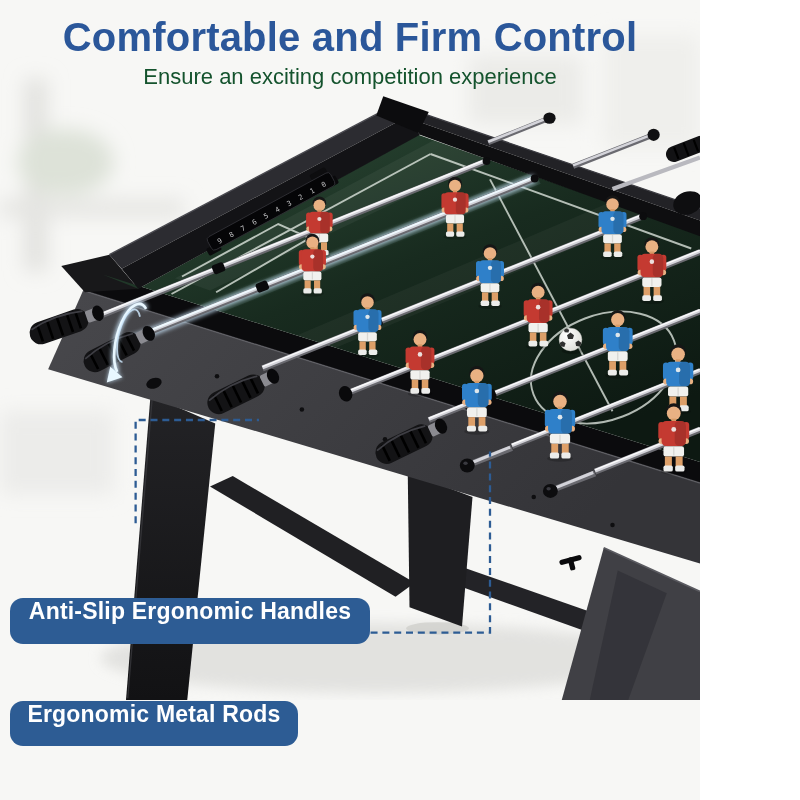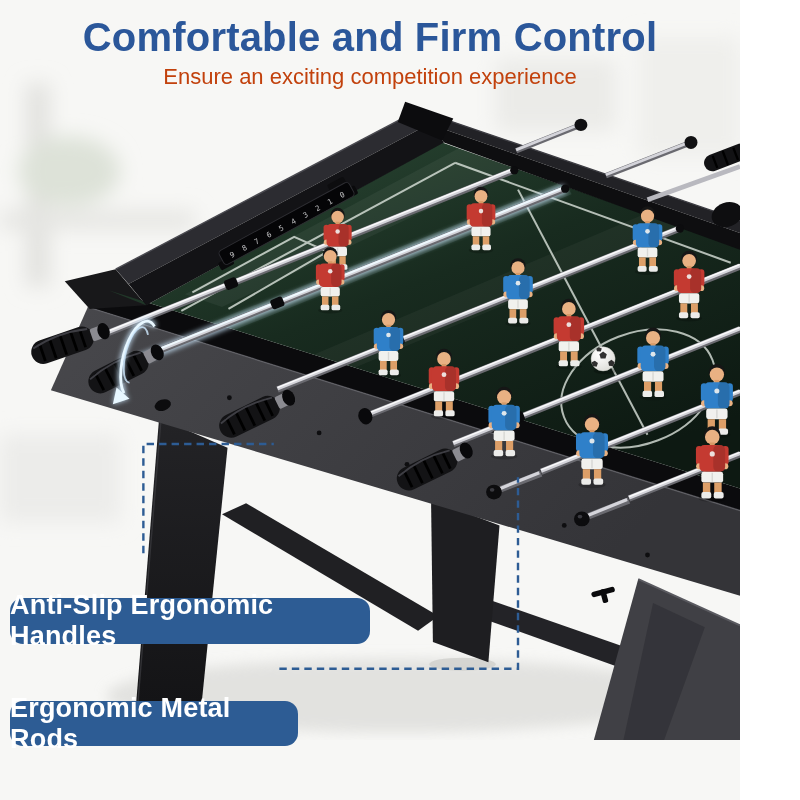--- a/index.html
+++ b/index.html
@@ -1,30 +1,30 @@
 <!DOCTYPE html>
 <html style="--title-blue: #2b579a; --callout-bg: #2d5c94; --callout-text: #ffffff; --connector-dash: #2d5c94; --glow-blue: #cfeaff; --field-green: #20372a; --cabinet-black: #1a1a1c; --panel-gray: #3b3b3e; --red-jersey: #c43a31; --blue-jersey: #2f80c9;"><head>
 <meta charset="utf-8">
 <style>
   :root{
     --title-blue:#2b579a; --callout-bg:#2d5c94; --callout-text:#ffffff;
     --connector-dash:#2d5c94; --glow-blue:#cfeaff;
     --red-jersey:#c43a31; --blue-jersey:#2f80c9;
   }
   html,body{margin:0;padding:0;background:#ffffff;}
-  .stage{position:relative;width:740px;height:800px;overflow:hidden;background:#f7f7f5;
-         font-family:"Liberation Sans",sans-serif;}
+  .stage{position:relative;width:676px;height:800px;overflow:hidden;background:#f7f7f5;
+         font-family:"Liberation Sans",sans-serif;padding-left:24px;}
   .photo-svg{position:absolute;inset:0;z-index:1;}
   .overlay-svg{position:absolute;inset:0;z-index:5;pointer-events:none;}
   .header{position:absolute;top:16px;left:0;right:0;text-align:center;z-index:4;}
   .title{font-size:40px;font-weight:700;color:var(--title-blue);letter-spacing:.2px;line-height:1.05;}
-  .subtitle{font-size:22px;color:#c2410c;margin-top:6px;}
-  .callout{position:absolute;z-index:6;display:flex;align-items:center;justify-content:center;
+  .subtitle{font-size:22px;color:#14532d;margin-top:6px;}
+  .callout{position:absolute;z-index:6;display:flex;align-items:flex-start;justify-content:center;
            background:var(--callout-bg);color:var(--callout-text);
-           font-size:27px;font-weight:700;border-radius:13px;letter-spacing:.2px;}
+           font-size:23px;font-weight:700;border-radius:13px;letter-spacing:.2px;}
   #callout-handles{left:10px;top:598px;width:360px;height:46px;}
   #callout-rods{left:10px;top:701px;width:288px;height:45px;}
   .team-red{--jersey:var(--red-jersey);}
   .team-blue{--jersey:var(--blue-jersey);}
 </style>
 </head>
 <body>
 
 <div class="stage">
 

